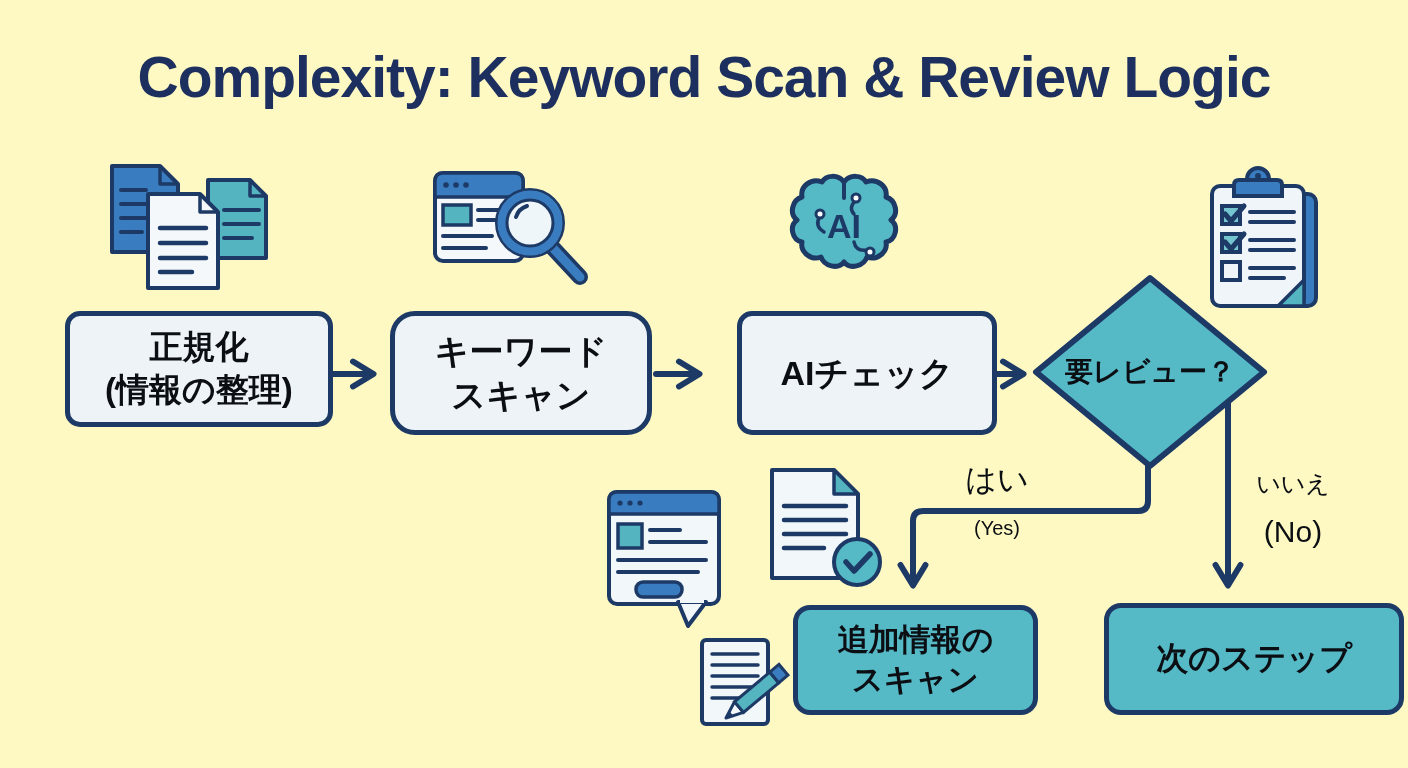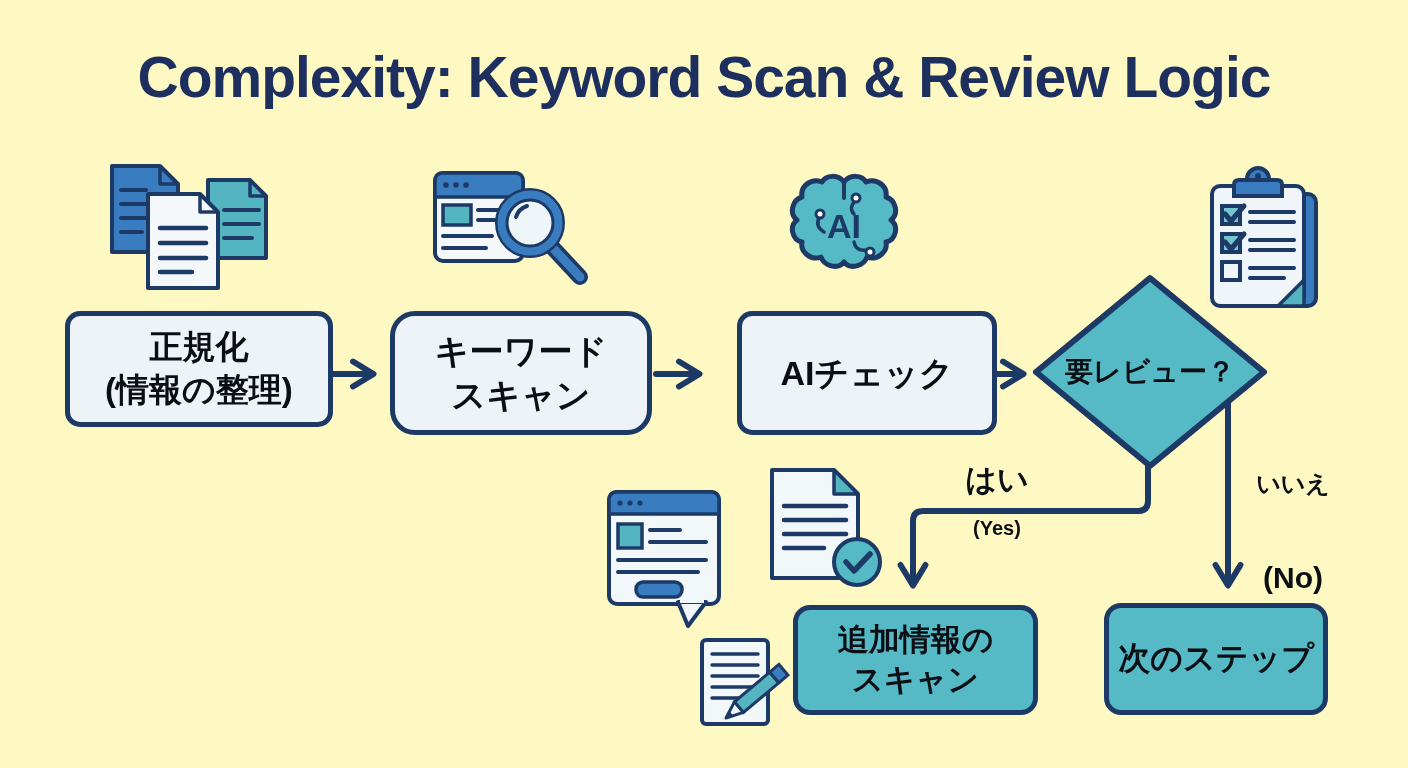--- a/index.html
+++ b/index.html
@@ -22,37 +22,37 @@
     background:#eef3f7;
     display:flex; align-items:center; justify-content:center;
     text-align:center; font-weight:700; color:#0b0e13;
     white-space:pre-line; line-height:1.3; z-index:3;
   }
   .node.teal { background:#55b9c6; border-radius:17px; }
   .node-normalize   { left:65px;  top:311px; width:268px; height:116px; font-size:33px; }
   .node-keyword     { left:390px; top:311px; width:262px; height:124px; font-size:34px;border-radius:25px; }
   .node-ai-check    { left:716px; top:311px; width:260px; height:124px; font-size:34px;margin-left:21px; }
   .node-inquiry     { left:793px; top:605px; width:245px; height:110px; font-size:31px; }
-  .node-next-step   { left:1104px;top:603px; width:224px; height:112px; font-size:32px; }
+  .node-next-step   { left:1104px;top:603px; width:300px; height:112px; font-size:32px; }
   .diamond-wrap { position:absolute; left:1028px; top:270px; width:244px; height:204px; z-index:3; }
   .diamond-wrap svg { position:absolute; inset:0; }
   .diamond-label {
     position:absolute; inset:0; display:flex; align-items:center; justify-content:center;
     font-size:28px; font-weight:700; color:#0b0e13; text-align:center;
   }
   .connectors { position:absolute; left:0; top:0; z-index:1; }
   .icon { position:absolute; z-index:2; }
   .branch-label {
-    position:absolute; z-index:4; font-weight:700; color:#0b0e13;
+    position:absolute; z-index:4; font-weight:400; color:#0b0e13;
     text-align:center; line-height:1;
   }
   .lbl-yes-jp { left:947px;  top:464px; width:100px; font-size:31px; }
   .lbl-yes-en { left:937px;  top:518px; width:120px; font-size:20px; }
   .lbl-no-jp  { left:1238px; top:472px; width:110px; font-size:24px; }
-  .lbl-no-en  { left:1243px; top:517px; width:100px; font-size:30px;margin-top:46px; }
+  .lbl-no-en  { left:1243px; top:517px; width:100px; font-size:30px; }
   .ai-text { font-weight:700; font-size:34px; fill:#1d3a66; font-family:"Liberation Sans","DejaVu Sans",sans-serif; }
 </style>
 </head>
 <body>
 
 <div class="canvas">
 
   <h1 class="title">Complexity: Keyword Scan &amp; Review Logic</h1>
 
   <svg class="connectors" width="1408" height="768" viewBox="0 0 1408 768">

